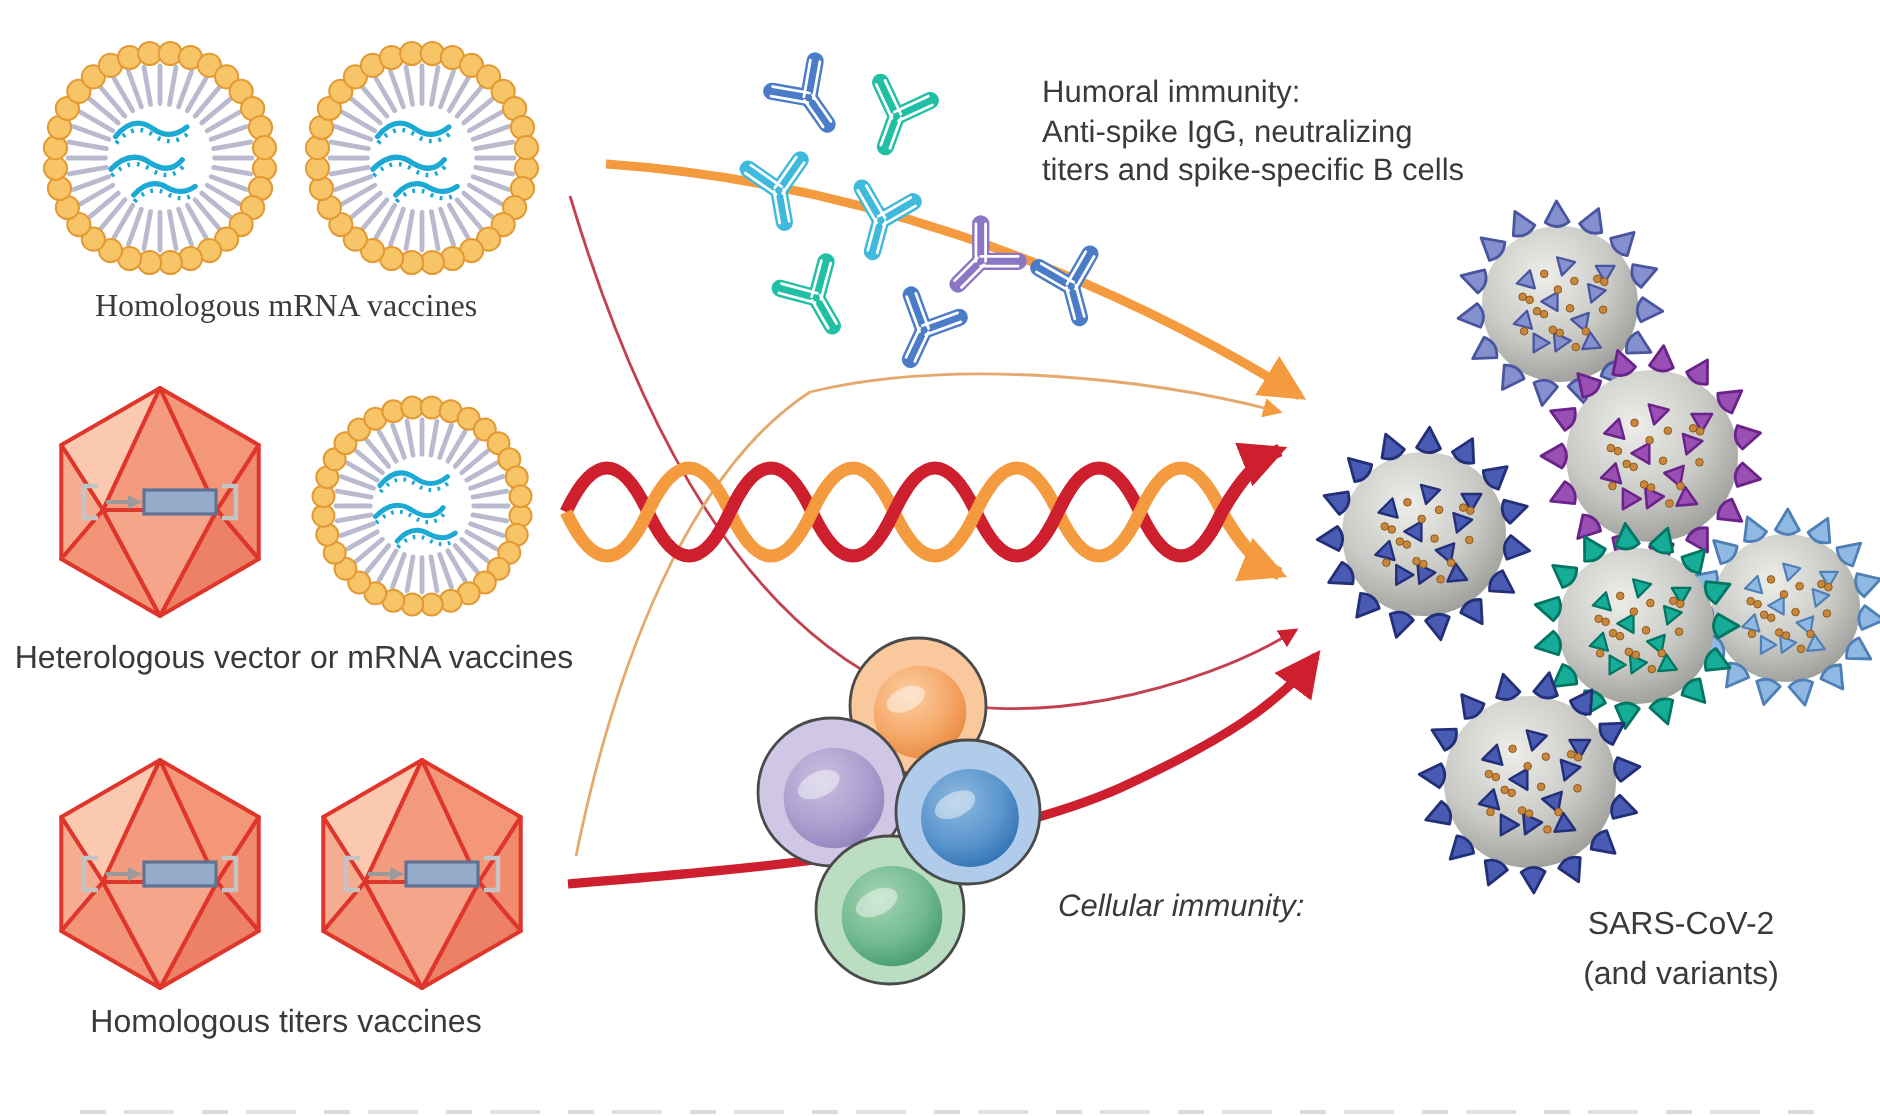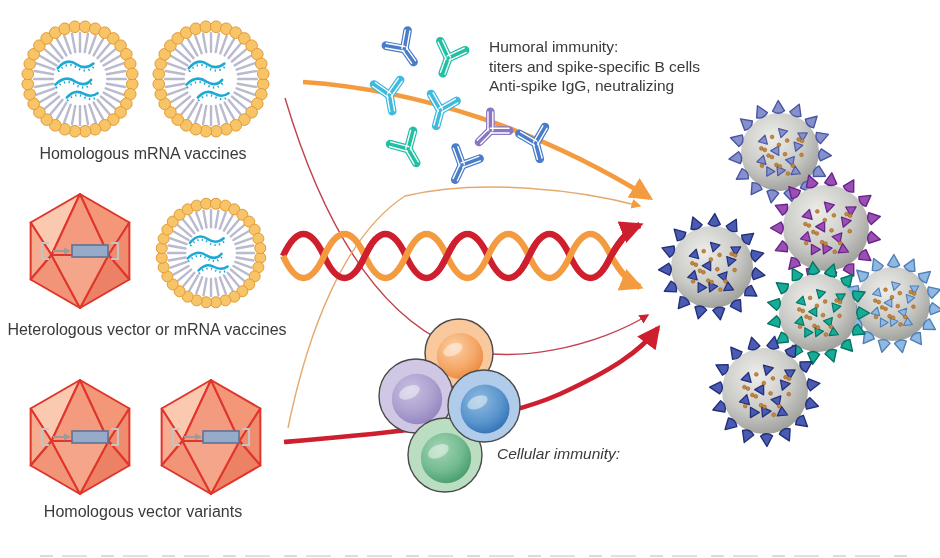--- a/index.html
+++ b/index.html
@@ -1,21 +1,21 @@
 <!DOCTYPE html>
 <html><head>
 <meta charset="utf-8">
 <style>
   html,body{margin:0;padding:0;background:#fff;}
   .stage{position:relative;width:940px;height:558px;background:#fff;overflow:hidden;
          font-family:"Liberation Sans","DejaVu Sans",sans-serif;color:#3a3a3a;}
   .stage svg.canvas{position:absolute;left:0;top:0;}
   .lbl{position:absolute;font-size:16px;line-height:20px;text-align:center;color:#3a3a3a;}
   .ann{position:absolute;font-size:15.5px;line-height:19.5px;text-align:left;color:#3a3a3a;}
-  .ann span,.lbl span{display:block;}
+  .ann span,.lbl span{display:block;margin-left:32px;}
   .crop-artifact{position:absolute;left:40px;right:25px;bottom:1px;height:2px;opacity:.3;
     background:repeating-linear-gradient(90deg,#8a8a8a 0 13px,transparent 13px 22px,#9a9a9a 22px 47px,transparent 47px 61px);}
 </style>
 </head>
 <body>
 
 <div class="stage">
 
   <svg class="canvas" width="940" height="558" viewBox="0 0 940 558">
     <defs>
@@ -747,31 +747,35 @@
           <circle cx="5.538400000000001" cy="2.3736" r="1.9" fill="#C9873B" stroke="#8C5A1E" stroke-width="0.5"></circle>
           <circle cx="14.2416" cy="15.0328" r="1.9" fill="#C9873B" stroke="#8C5A1E" stroke-width="0.5"></circle>
           <circle cx="-3.956" cy="14.2416" r="1.9" fill="#C9873B" stroke="#8C5A1E" stroke-width="0.5"></circle>
           <circle cx="-0.45599999999999996" cy="15.7416" r="1.9" fill="#C9873B" stroke="#8C5A1E" stroke-width="0.5"></circle>
           <circle cx="-19.78" cy="15.0328" r="1.9" fill="#C9873B" stroke="#8C5A1E" stroke-width="0.5"></circle>
           <circle cx="8.7032" cy="23.736" r="1.9" fill="#C9873B" stroke="#8C5A1E" stroke-width="0.5"></circle>
         </g>
       </g>
   </svg>
 
-  <div class="lbl" style="left:8px;top:144px;width:270px;">Homologous mRNA vaccines</div>
+  <div class="lbl" style="left:8px;top:144px;width:270px;font-family:Liberation Serif, serif;">Homologous mRNA vaccines</div>
 
   <div class="lbl" style="left:-6px;top:320px;width:306px;">Heterologous vector or mRNA vaccines</div>
 
-  <div class="lbl" style="left:8px;top:502px;width:270px;">Homologous vector variants</div>
+  <div class="lbl" style="left:8px;top:502px;width:270px;">Homologous titers vaccines</div>
 
   <div class="ann" style="left:489px;top:37px;width:260px;">
     <span>Humoral immunity:</span>
+    <span>Anti-spike IgG, neutralizing</span>
     <span>titers and spike-specific B cells</span>
-    <span>Anti-spike IgG, neutralizing</span>
   </div>
 
   <div class="ann" style="left:497px;top:444px;width:220px;font-style:italic;">
     <span>Cellular immunity:</span>
   </div>
 
+  <div class="lbl" style="left:737px;top:450px;width:175px;line-height:25px;">
+    <span>SARS-CoV-2</span>
+    <span>(and variants)</span>
+  </div>
 
   <div class="crop-artifact"></div>
 </div>
 
 </body></html>

